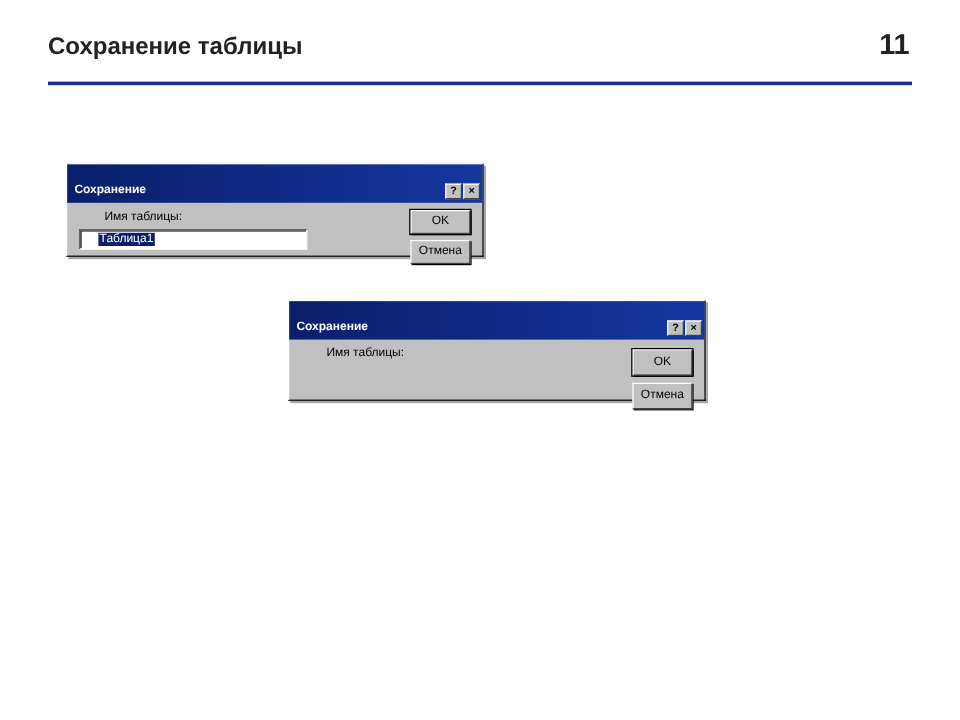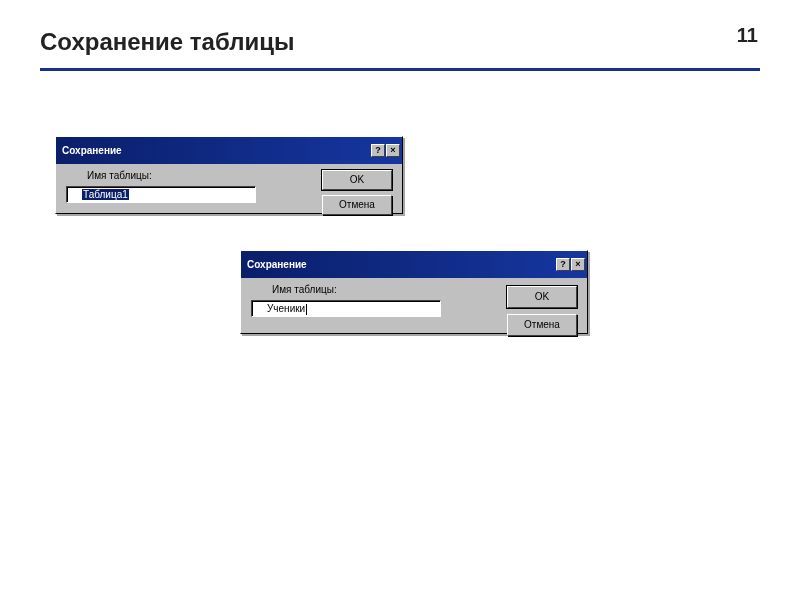--- a/index.html
+++ b/index.html
@@ -11,29 +11,29 @@
       position: relative;
       overflow: hidden;
     }
     .header {
       position: absolute;
       top: 28px;
       left: 40px;
       right: 40px;
     }
     .page-title {
-      font-size: 24px;
+      font-size: 20px;
       font-weight: bold;
       color: #222;
     }
     .page-number {
       position: absolute;
       top: 24px;
       right: 42px;
-      font-size: 20px;
+      font-size: 24px;
       font-weight: bold;
       color: #222;
     }
     .divider {
       position: absolute;
       top: 68px;
       left: 40px;
       right: 40px;
       height: 3px;
       background: #1a2f8a;
@@ -48,23 +48,23 @@
       border-bottom: 1px solid #000;
       box-shadow: 2px 2px 0 rgba(0,0,0,0.35);
     }
     .dialog.d1 { top: 136px; left: 55px; width: 348px; height: 78px; }
     .dialog.d2 { top: 250px; left: 240px; width: 348px; height: 84px; }
 
     .titlebar {
       height: 27px;
       background: linear-gradient(to right, #0a1f6a, #1636a0);
       display: flex;
-      align-items: center;
+      align-items: flex-start;
       justify-content: space-between;
-      padding: 4px 2px;
+      padding: 16px 2px;
     }
     .titlebar-title {
       color: #fff;
       font-size: 10px;
       font-weight: bold;
       padding-left: 4px;
       white-space: nowrap;
     }
     .titlebar-buttons {
       display: flex;
@@ -132,21 +132,21 @@
     .btn-stack {
       position: absolute;
       right: 10px;
       top: 6px;
       display: flex;
       flex-direction: column;
       gap: 5px;
     }
     .d2 .btn-stack { top: 8px; gap: 6px; }
     .win-btn {
-      width: 70px;
+      width: 50px;
       height: 20px;
       background: #c0c0c0;
       border-top: 1px solid #fff;
       border-left: 1px solid #fff;
       border-right: 1px solid #404040;
       border-bottom: 1px solid #404040;
       box-shadow: 1px 1px 0 #000;
       font-size: 10px;
       text-align: center;
       line-height: 18px;
@@ -189,21 +189,18 @@
 <div class="dialog d2">
   <div class="titlebar">
     <span class="titlebar-title">Сохранение</span>
     <div class="titlebar-buttons">
       <div class="titlebar-btn">?</div>
       <div class="titlebar-btn">×</div>
     </div>
   </div>
   <div class="dialog-body">
     <span class="field-label">Имя таблицы:</span>
-    <div class="text-input">
-      <span class="cursor">Ученики</span>
-    </div>
     <div class="btn-stack">
       <div class="win-btn default">OK</div>
       <div class="win-btn">Отмена</div>
     </div>
   </div>
 </div>
 
 </body></html>

